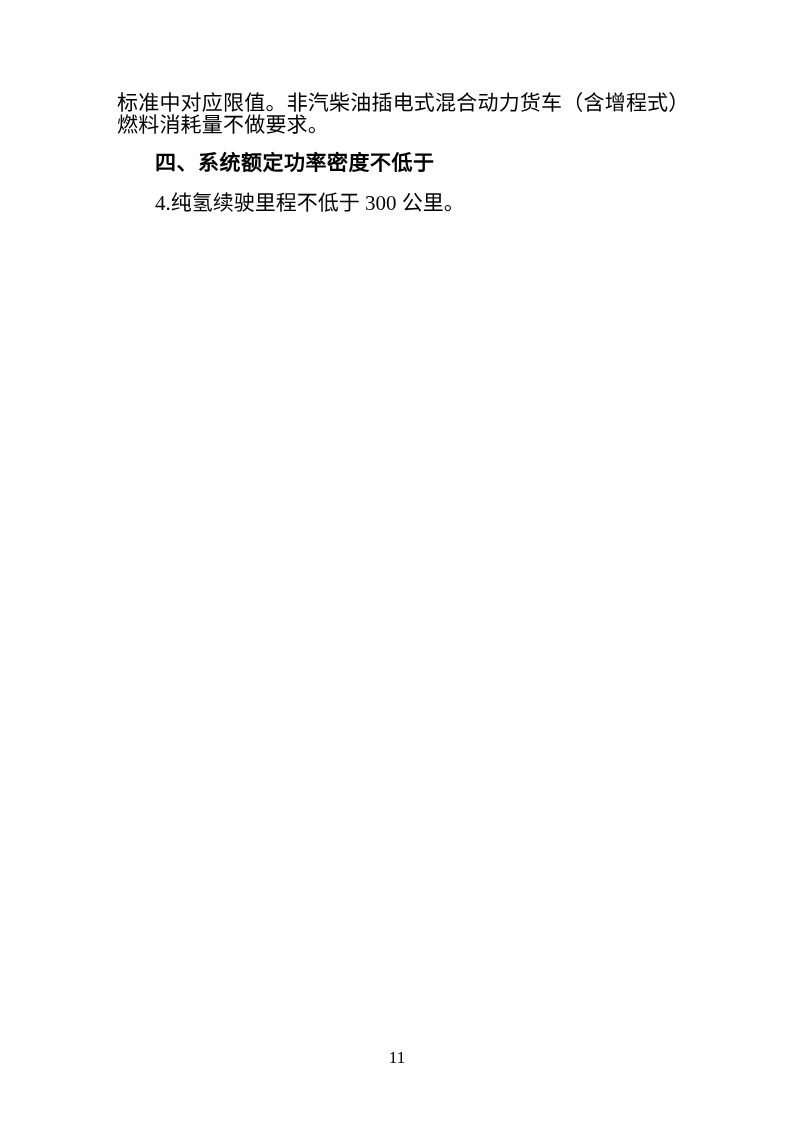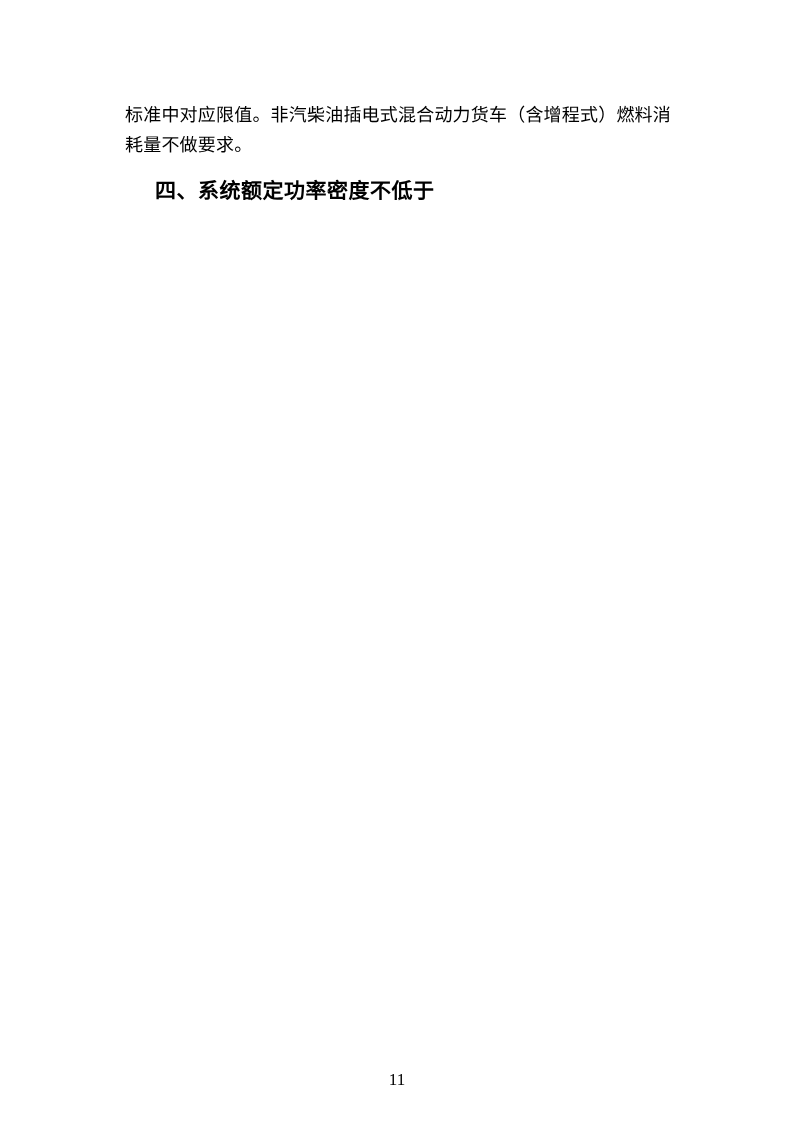--- a/index.html
+++ b/index.html
@@ -23,25 +23,25 @@
     background: #ffffff;
     overflow: hidden;
   }
   .content {
     position: absolute;
     left: 113px;
     top: 88px;
     width: 570px;
   }
   .para {
-    font-size: 18px;
-    line-height: 30px;
+    font-size: 21px;
+    line-height: 22px;
     text-align: justify;
     text-justify: inter-ideograph;
-    margin: 12px;
+    margin: 4px;
     letter-spacing: 0.2px;
   }
   .heading {
     font-size: 21px;
     line-height: 38px;
     font-weight: bold;
     margin: 8px 0 2px 0;
     text-indent: 2em;
     letter-spacing: 0.5px;
   }
@@ -49,21 +49,21 @@
     font-size: 21px;
     line-height: 38px;
     text-indent: 2em;
     text-align: justify;
     text-justify: inter-ideograph;
     margin: 0;
   }
   .page-number {
     position: absolute;
     left: 0;
-    top: 1070px;
+    top: 1048px;
     width: 794px;
     text-align: center;
     font-size: 17px;
     font-family: "Liberation Serif", "DejaVu Serif", serif;
     color: #000000;
   }
 </style>
 </head>
 <body>
 
@@ -71,18 +71,19 @@
 
   <div class="content">
 
     <p class="para">标准中对应限值。非汽柴油插电式混合动力货车（含增程式）燃料消耗量不做要求。</p>
 
     <h2 class="heading">四、系统额定功率密度不低于</h2>
 
 
 
 
+    <p class="list-item">4.纯氢续驶里程不低于 300 公里。</p>
 
   </div>
 
   <div class="page-number">11</div>
 
 </div>
 
 </body></html>

